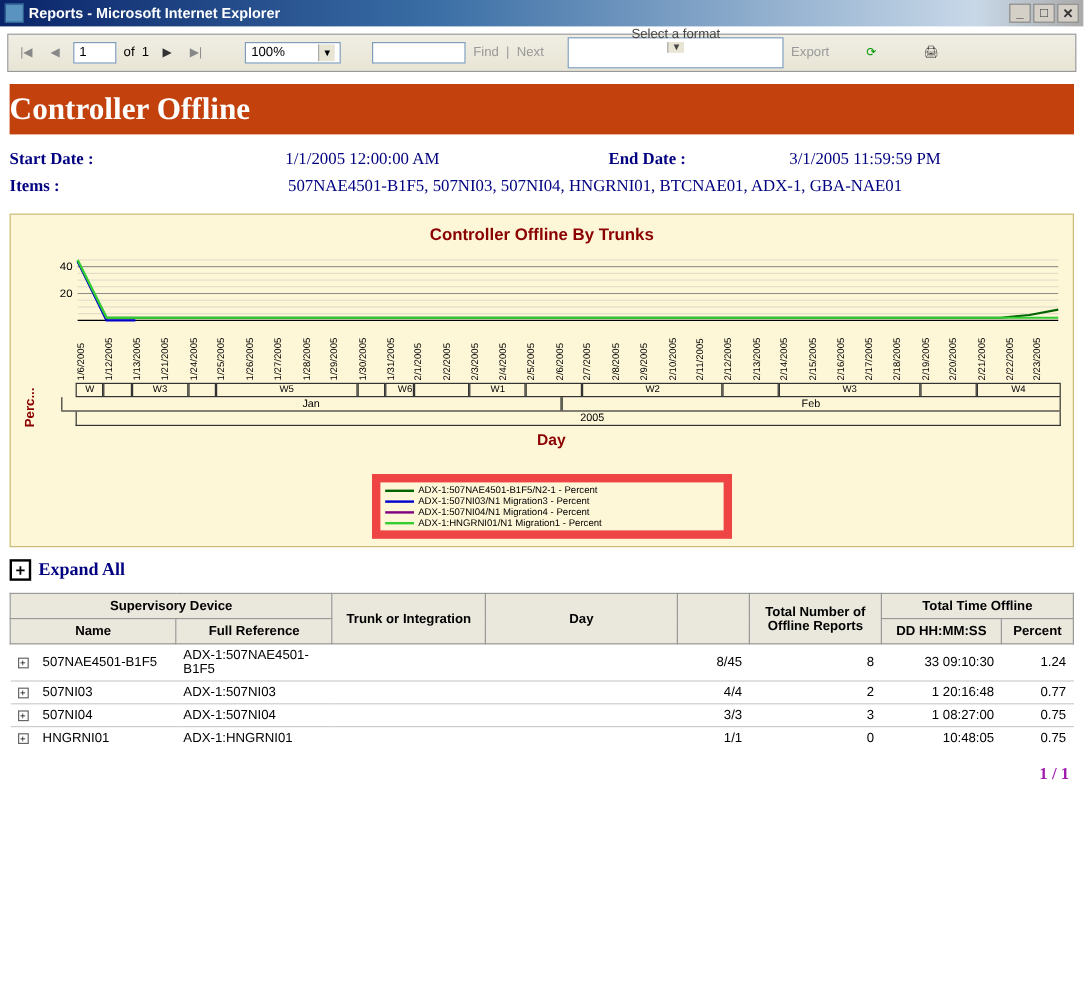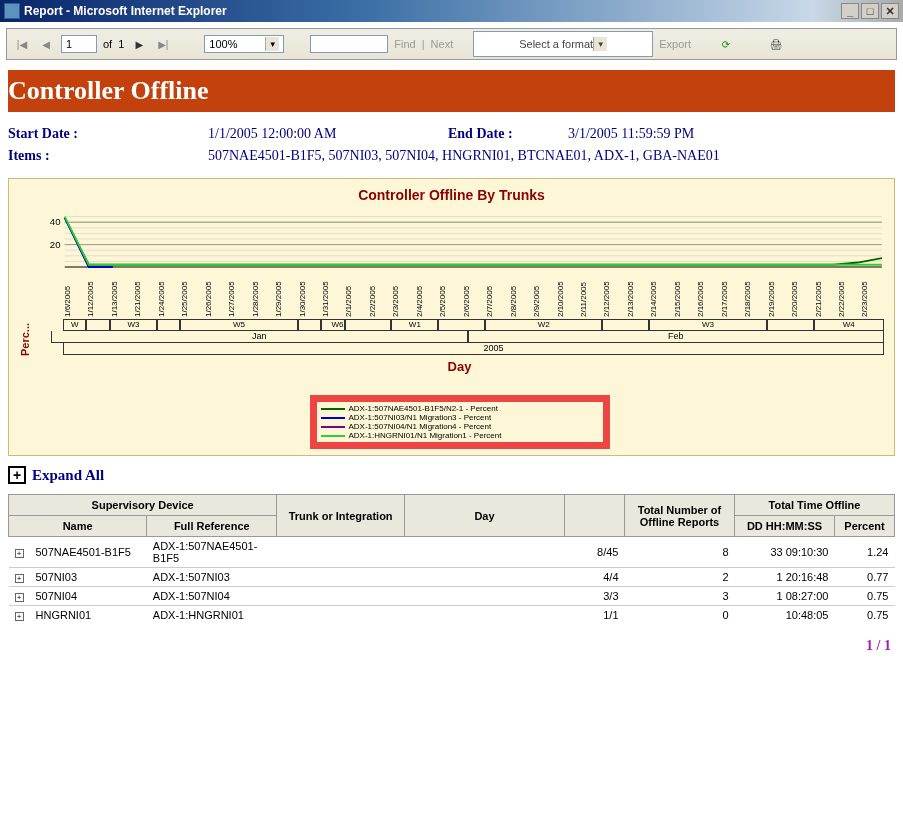--- a/index.html
+++ b/index.html
@@ -29,33 +29,33 @@
 }
 .tbtn {
   width: 18px; height: 18px; display:flex; align-items:center; justify-content:center;
   color: #888; font-size: 10px;
 }
 .tbtn.active { color: #333; }
 .pagebox, .zoombox, .findbox { border:1px solid #7f9db9; background:#fff; height:18px; padding:0 4px; font-size:11px; }
 .pagebox { width: 36px; }
 .zoombox { width: 80px; display:flex; align-items:center; justify-content:space-between; }
 .findbox { width: 78px; }
-.exportbox { width: 180px; display:flex; align-items:center; justify-content:center; border:1px solid #7f9db9; background:#fff; height:18px; padding:12px 4px; font-size:11px; color:#444;}
+.exportbox { width: 180px; display:flex; align-items:center; justify-content:flex-end; border:1px solid #7f9db9; background:#fff; height:18px; padding:12px 4px; font-size:11px; color:#444;flex-direction:column;}
 .disabled-txt { color: #999; }
 .dd-arrow { width:14px; height:14px; background:#e8e5d5; border-left:1px solid #aaa; display:flex; align-items:center; justify-content:center; font-size:8px;}
 
 
 .report { padding: 0 8px 12px; }
 .banner {
   background: #c2410c; color: #fff; text-align: left;
   font-family: "Times New Roman", serif; font-size: 26px; font-weight: bold;
   padding: 6px 0; margin: 4px 0 14px;
 }
 .gen-line { color: #000080; font-family:"Times New Roman",serif; font-size:13px; font-weight:bold; margin-bottom:18px; }
-.info-row { display:flex; font-family:"Times New Roman",serif; font-size:14px; color:#000080; margin-bottom:6px; }
+.info-row { display:flex; font-family:"Times New Roman",serif; font-size:14px; color:#000080; margin-bottom:6px;gap:32px; }
 .info-row .k { width: 200px; font-weight:bold; }
 .info-row .v { flex:1; }
 .info-row .k2 { width:120px; font-weight:bold; }
 .info-row .v2 { width:240px; }
 
 
 .chart-box { background:#fdf6d7; border:1px solid #c9bc7a; margin: 14px 0 10px; padding: 8px 10px 6px; }
 .chart-title { color:#8b0000; font-weight:bold; text-align:center; font-size:14px; margin-bottom:6px;}
 .chart-area { display:flex; align-items:stretch; }
 .ylabel { writing-mode: vertical-rl; transform: rotate(180deg); color:#8b0000; font-size:11px; font-weight:bold; width:16px; text-align:center; padding-bottom:20px;}
@@ -86,21 +86,21 @@
 .expander-cell { width:12px; }
 .expander-glyph { display:inline-block; width:9px; height:9px; border:1px solid #666; font-size:8px; line-height:8px; text-align:center; }
 .r { text-align:right; }
 .pagenum { text-align:right; padding:14px 4px; font-family:"Times New Roman",serif; color:#a21caf; font-size:14px; font-weight:bold;}
 </style>
 </head>
 <body>
 
 <div class="titlebar">
   <span class="ie-icon"></span>
-  <span class="title">Report - Microsoft Internet Explorer</span>
+  <span class="title">Reports - Microsoft Internet Explorer</span>
   <div class="winbtn">_</div>
   <div class="winbtn">□</div>
   <div class="winbtn">✕</div>
 </div>
 
 <div class="toolbar-wrap">
   <div class="toolbar">
     <span class="tbtn">|◀</span>
     <span class="tbtn">◀</span>
     <input class="pagebox" value="1" style="">

